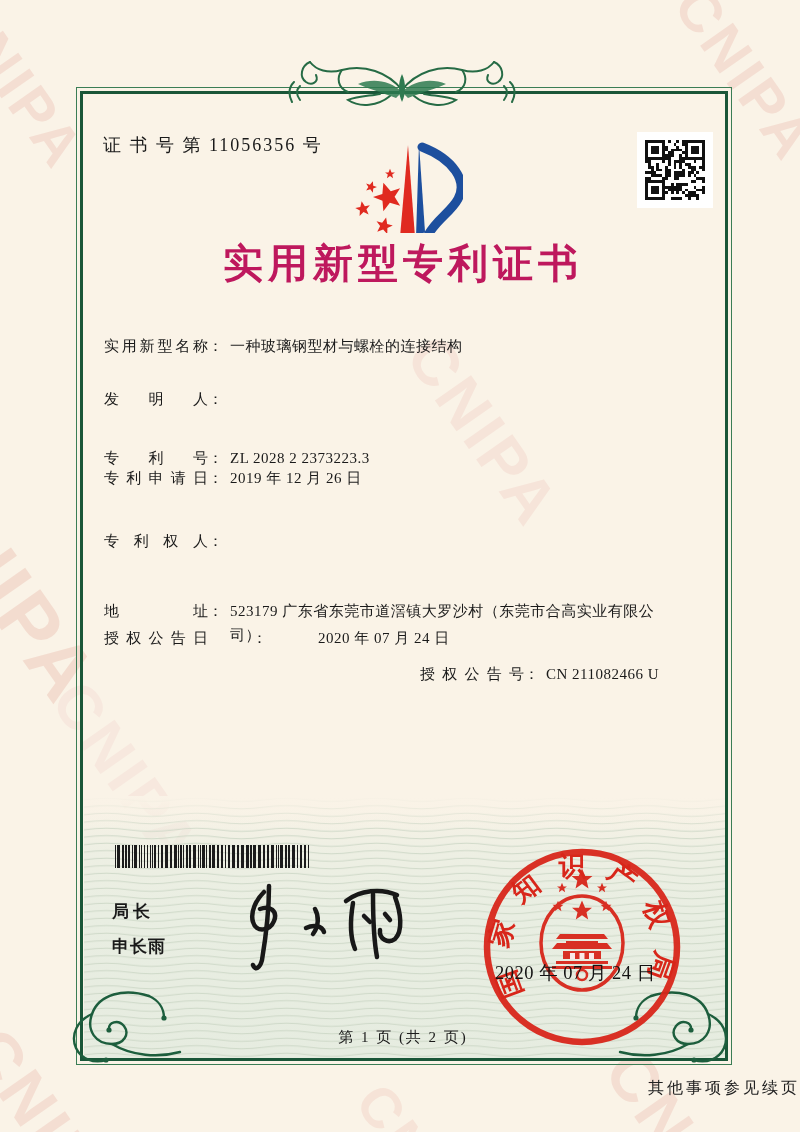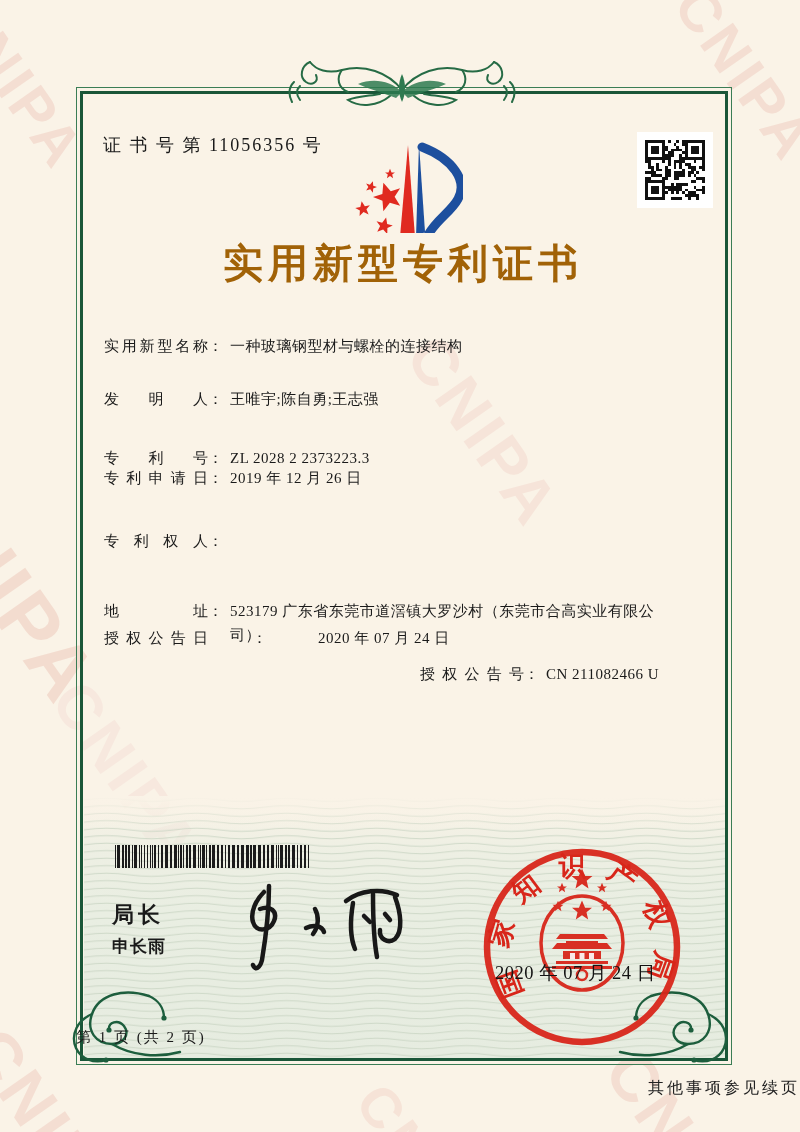--- a/index.html
+++ b/index.html
@@ -38,40 +38,40 @@
   .orn-bl{left:54px;top:986px;}
   .orn-br{left:616px;top:986px;transform:scaleX(-1);}
   
   .content{position:absolute;left:0;top:0;width:800px;height:1132px;z-index:5;border-radius:19px;}
   .cert-no{position:absolute;left:103px;top:133px;font-size:18px;letter-spacing:2px;}
   .logo{position:absolute;left:341px;top:131px;}
   .qr-box{position:absolute;left:637px;top:132px;width:76px;height:76px;background:#ffffff;}
   .qr-box svg{position:absolute;left:8px;top:8px;}
   .title{
     position:absolute;left:76px;top:236px;width:654px;margin:0;
-    text-align:center;font-size:40px;font-weight:bold;letter-spacing:5px;color:#a16207;
+    text-align:center;font-size:40px;font-weight:bold;letter-spacing:5px;color:#be185d;
   }
   .frow{position:absolute;left:104px;display:flex;align-items:flex-start;font-size:15px;line-height:24px;}
   .flabel{display:inline-block;width:104px;text-align:justify;text-align-last:justify;flex:none;}
   .fcolon{display:inline-block;width:22px;flex:none;}
   .fvalue{display:inline-block;letter-spacing:0.5px;}
   .r1{top:334px;} .r2{top:387px;} .r3{top:446px;} .r4{top:466px;} .r5{top:529px;}
   .r6{top:575px;margin-top:24px;} .r6 .fvalue{width:455px;}
   .rgrant{top:626px;width:620px;gap:44px;}
   .grant-group2{display:flex;position:absolute;left:316px;top:0;margin-top:36px;}
   .paras{position:absolute;left:100px;top:655px;width:600px;font-size:17px;line-height:27.4px;color:#1c1c1c;}
   .paras p{margin:0;text-indent:2em;letter-spacing:0.3px;}
   .barcode{position:absolute;left:115px;top:845px;}
-  .sig-title{position:absolute;left:112px;top:900px;font-size:22px;letter-spacing:4px;font-weight:600;}
+  .sig-title{position:absolute;left:112px;top:900px;font-size:17px;letter-spacing:4px;font-weight:600;}
   .sig-name{position:absolute;left:112px;top:935px;font-size:17px;letter-spacing:1px;font-weight:600;}
   .signature{position:absolute;left:218px;top:876px;}
   .seal{position:absolute;left:478px;top:843px;}
   .seal-ring{font-size:27px;letter-spacing:19px;font-weight:bold;fill:#d8261a;font-family:"Liberation Serif",serif;}
   .seal-date{position:absolute;left:495px;top:960px;font-size:18.5px;color:#131313;white-space:nowrap;letter-spacing:0.5px;}
-  .page-ind{position:absolute;left:76px;top:1028px;width:654px;font-size:15px;letter-spacing:2px;}
+  .page-ind{position:absolute;left:76px;top:1028px;width:654px;text-align:center;font-size:15px;letter-spacing:2px;}
   .cont-note{position:absolute;left:0;top:1078px;width:800px;text-align:right;font-size:16px;letter-spacing:3px;color:#222;}
 </style>
 </head>
 <body>
 
 <div class="page">
 
   <span class="wm wm1">CNIPA</span>
   <span class="wm wm2">CNIPA</span>
   <span class="wm wm3">CNIPA</span>
@@ -324,21 +324,20 @@
     <h1 class="title">实用新型专利证书</h1>
 
     <div class="frow r1">
       <span class="flabel">实用新型名称</span>
         <span class="fcolon">：</span>
         <span class="fvalue">一种玻璃钢型材与螺栓的连接结构</span>
     </div>
     <div class="frow r2">
       <span class="flabel">发明人</span>
         <span class="fcolon">：</span>
-        <span class="fvalue">王唯宇;陈自勇;王志强</span>
     </div>
     <div class="frow r3">
       <span class="flabel">专利号</span>
         <span class="fcolon">：</span>
         <span class="fvalue">ZL 2028 2 2373223.3</span>
     </div>
     <div class="frow r4">
       <span class="flabel">专利申请日</span>
         <span class="fcolon">：</span>
         <span class="fvalue">2019 年 12 月 26 日</span>

